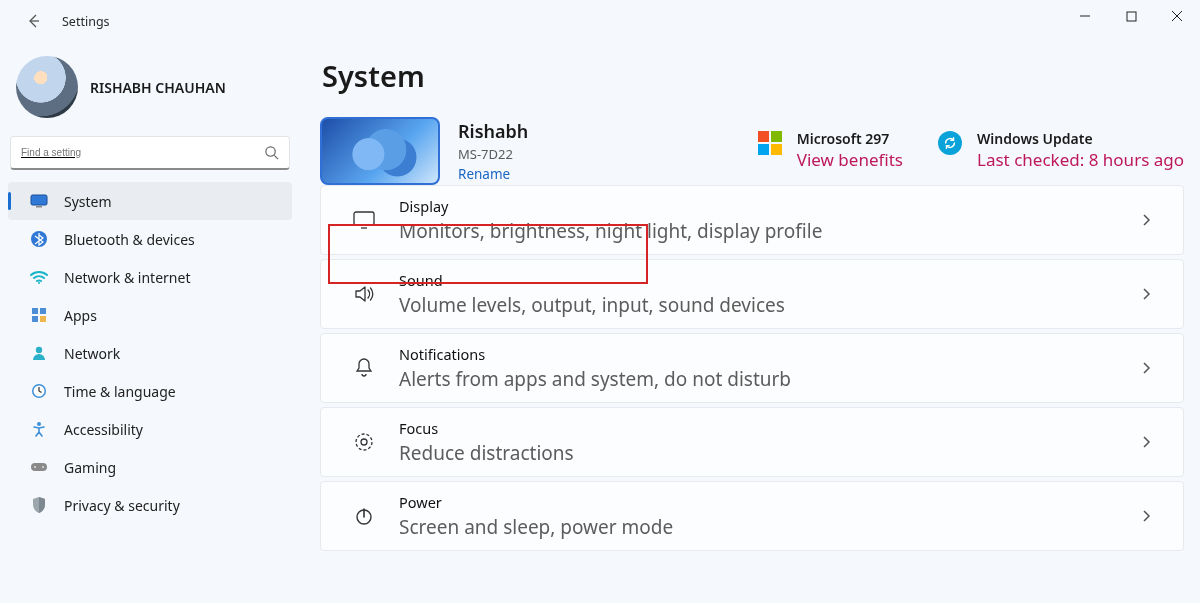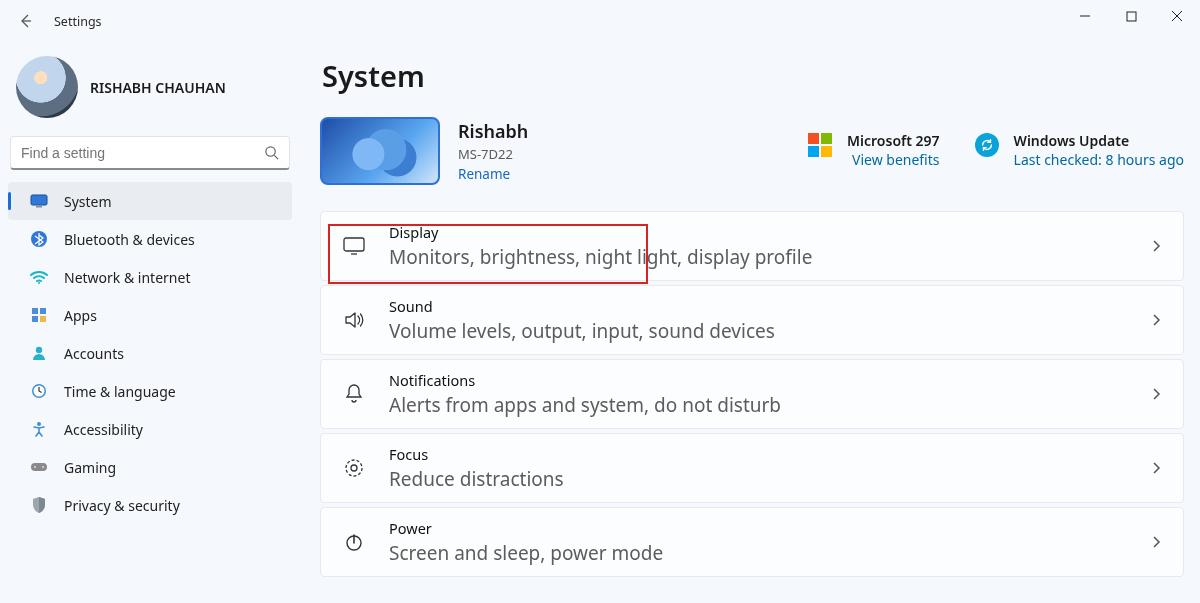--- a/index.html
+++ b/index.html
@@ -12,21 +12,21 @@
     width: 1200px;
     height: 603px;
     overflow: hidden;
     position: relative;
   }
   
   .titlebar {
     display: flex;
     align-items: center;
     height: 42px;
-    padding-left: 16px;
+    padding-left: 24px;
     background: #f5f8fc;
   }
   .titlebar .back {
     width: 20px; height: 20px; display:flex;align-items:center;justify-content:center;
     color:#555;
     cursor:pointer;
     margin-right:18px;
   }
   .titlebar .title { font-size:12.5px; color:#2b2b2b; }
   .win-controls { position:absolute; right:0; top:0; display:flex; }
@@ -48,21 +48,21 @@
     margin: 0 10px 12px 10px;
     height:34px;
     background:#fff;
     border:1px solid #e3e3e3;
     border-bottom:2px solid #8a8a8a;
     border-radius:4px;
     display:flex;align-items:center;
     padding:0 10px;
   }
   .search-box input{
-    flex:1;border:none;outline:none;font-size:14px;background:transparent;
+    flex:1;border:none;outline:none;font-size:10px;background:transparent;text-decoration:underline;
   }
   .search-box .mag{color:#666;margin-left:6px;}
   
   .nav { margin-top:4px; }
   .nav-item {
     display:flex;align-items:center;
     height:38px;
     padding-left:20px;
     margin:0 8px;
     border-radius:4px;
@@ -72,59 +72,59 @@
     position:relative;
   }
   .nav-item.active{background:#e9edf1;}
   .nav-item.active::before{
     content:"";position:absolute;left:0;top:10px;bottom:10px;width:3px;border-radius:3px;background:#1a6dd1;
   }
   .nav-ico{width:22px;display:flex;align-items:center;justify-content:center;margin-right:14px;}
   
   .page-title{font-size:29px;font-weight:600;margin:14px 0 22px 2px;}
   
-  .info-row{display:flex;align-items:center;margin-bottom:26px;}
+  .info-row{display:flex;align-items:center;}
   .pc-thumb{
     width:120px;height:68px;border:2px solid #2f6fd6;border-radius:8px;margin-right:18px;
     background:
       radial-gradient(circle at 40% 55%, #7fb8f4 0 20%, transparent 21%),
       radial-gradient(circle at 55% 48%, #5a9fe6 0 28%, transparent 29%),
       radial-gradient(circle at 65% 60%, #3c7fd2 0 22%, transparent 23%),
       linear-gradient(135deg,#1e4ea8,#5aa6f0 60%,#cfe6fb);
   }
   .pc-meta{display:flex;flex-direction:column;gap:2px;}
   .pc-name{font-size:18px;font-weight:600;}
   .pc-model{font-size:13px;color:#5a5a5a;}
   .pc-rename{font-size:13.5px;color:#1a66c4;cursor:pointer;}
   .info-row .spacer{flex:1;}
   .card{display:flex;align-items:flex-start;margin-left:34px;cursor:pointer;}
   .card .ci{width:26px;height:26px;display:flex;align-items:center;justify-content:center;margin-right:14px;}
   .card .ct{line-height:1.35;}
   .card .ct .h{font-weight:600;font-size:14px;}
-  .card .ct .s{font-size:14px;color:#0369a1;text-align:right;}
+  .card .ct .s{font-size:17px;color:#be185d;}
   
   .ms-logo{display:grid;grid-template-columns:11px 11px;grid-template-rows:11px 11px;gap:2px;}
   .ms-logo span:nth-child(1){background:#f25022;}
   .ms-logo span:nth-child(2){background:#7fba00;}
   .ms-logo span:nth-child(3){background:#00a4ef;}
   .ms-logo span:nth-child(4){background:#ffb900;}
   .wu-ico{
     width:24px;height:24px;border-radius:50%;
     background: conic-gradient(#0aa3d9 0 100%);
     display:flex;align-items:center;justify-content:center;
     color:#fff;font-weight:bold;
   }
   
   .set-row{
     display:flex;align-items:center;
     height:70px;
     background:#fcfdfe;
     border:1px solid #e7e9ec;
     border-radius:4px;
-    padding:0 22px;
+    padding:0 32px;
     margin-bottom:4px;
     cursor:pointer;
   }
   .set-row .sico{width:22px;height:22px;display:flex;align-items:center;justify-content:center;margin-right:24px;color:#333;}
   .set-row .stext{flex:1;}
   .set-row .stext .h{font-size:14.5px;color:#111;}
   .set-row .stext .s{font-size:19px;color:#5c5c5c;margin-top:2px;}
   .set-row .chev{color:#555;}
   
   .red-outline{
@@ -222,21 +222,21 @@
           </span>
         <span>Apps</span>
       </div>
       <div class="nav-item">
         <span class="nav-ico">
             <svg width="16" height="16" viewBox="0 0 16 16">
               <circle cx="8" cy="5" r="3.2" fill="#2bb0c9"></circle>
               <path d="M2 15a6 6 0 0112 0z" fill="#2bb0c9"></path>
             </svg>
           </span>
-        <span>Accounts</span>
+        <span>Network</span>
       </div>
       <div class="nav-item">
         <span class="nav-ico">
             <svg width="16" height="16" viewBox="0 0 16 16">
               <circle cx="8" cy="8" r="7" fill="#3d8fd8"></circle>
               <circle cx="8" cy="8" r="5.5" fill="#fff"></circle>
               <path d="M8 4v4l2.5 1.5" stroke="#333" stroke-width="1.2" fill="none"></path>
             </svg>
           </span>
         <span>Time &amp; language</span>

